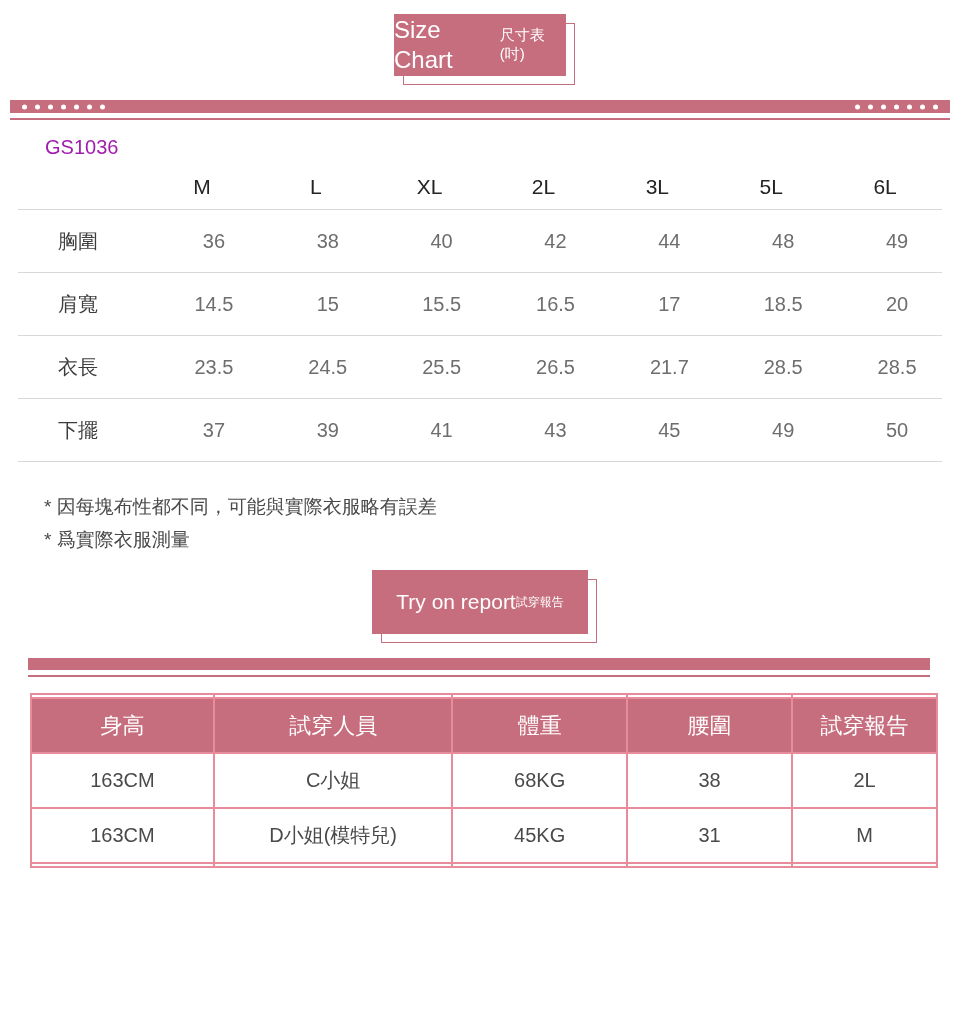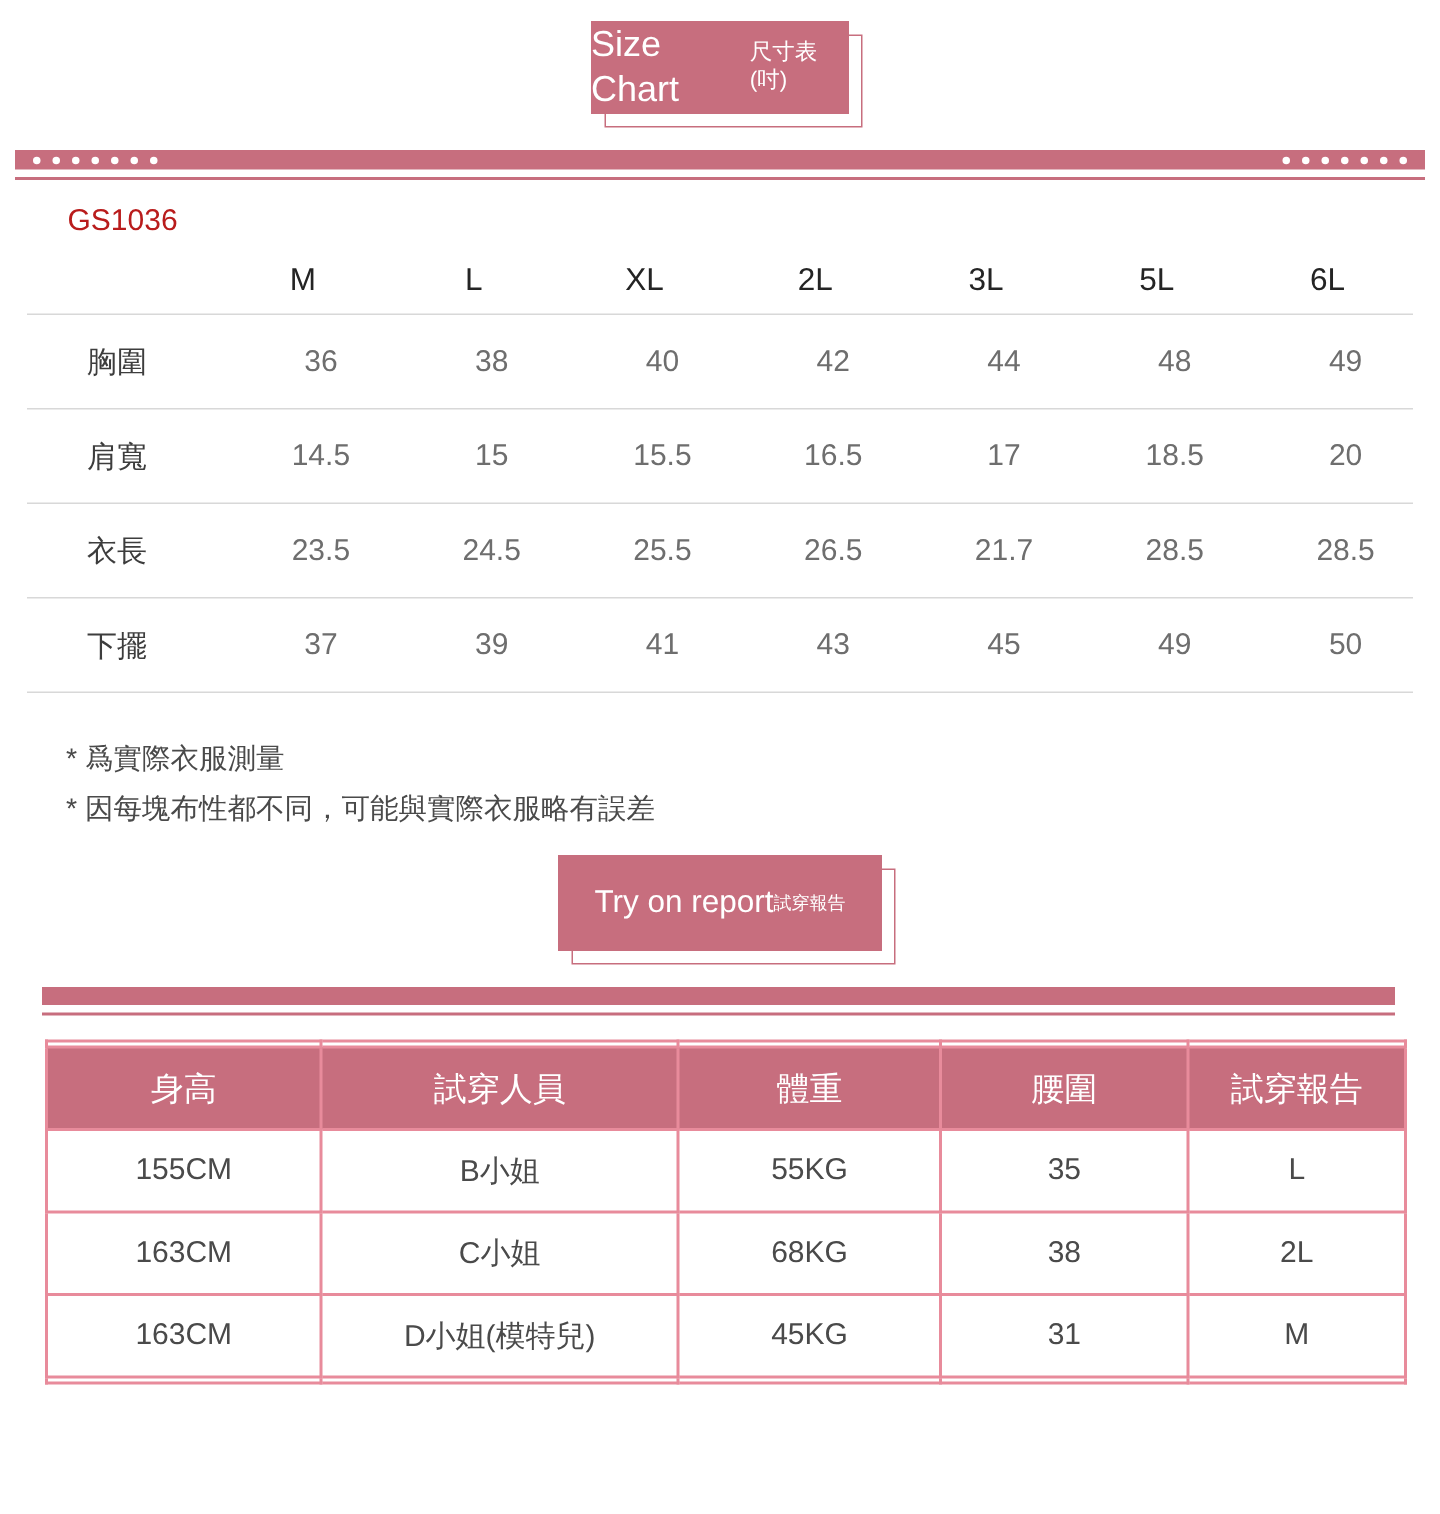--- a/index.html
+++ b/index.html
@@ -37,21 +37,21 @@
   
   .divider1{margin:24px 10px 0;}
   .divider1 .bar{position:relative;height:13px;background:var(--accent);}
   .dot-group{position:absolute;top:50%;transform:translateY(-50%);display:flex;gap:8px;}
   .dot-group.left{left:12px;}
   .dot-group.right{right:12px;}
   .dot{width:5px;height:5px;border-radius:50%;background:#fff;display:block;}
   .thin-line{height:2px;background:var(--accent);margin-top:5px;}
 
   
-  .product-code{margin:15px 0 0 45px;font-size:20px;color:#b91c1c;line-height:24px;}
+  .product-code{margin:15px 0 0 45px;font-size:20px;color:#a21caf;line-height:24px;}
 
   
   .size-table{margin:5px 18px 0;}
   .srow{display:grid;grid-template-columns:127px repeat(7,1fr);align-items:center;}
   .srow.header{height:46px;border-bottom:1px solid var(--gray-line);}
   .srow.data{height:63px;border-bottom:1px solid var(--gray-line);gap:24px;}
   .shead{text-align:center;font-size:21px;color:#242424;}
   .slabel{font-size:20px;color:#3d3d3d;padding-left:40px;}
   .sval{text-align:center;font-size:20px;color:#6e6e6e;}
 
@@ -162,22 +162,22 @@
       <div class="sval">39</div>
       <div class="sval">41</div>
       <div class="sval">43</div>
       <div class="sval">45</div>
       <div class="sval">49</div>
       <div class="sval">50</div>
     </div>
   </div>
 
 <div class="notes">
+  <p>* 因每塊布性都不同，可能與實際衣服略有誤差</p>
   <p>* 爲實際衣服測量</p>
-  <p>* 因每塊布性都不同，可能與實際衣服略有誤差</p>
 </div>
 
 <div class="badge-wrap tryon">
   <div class="badge-back"></div>
   <div class="badge-front">
     <span class="badge-title">Try on report</span>
     <span class="badge-sub">試穿報告</span>
   </div>
 </div>
 
@@ -203,27 +203,20 @@
         <td></td>
       </tr>
       <tr>
         <th>身高</th>
         <th>試穿人員</th>
         <th>體重</th>
         <th>腰圍</th>
         <th>試穿報告</th>
       </tr>
       <tr>
-        <td>155CM</td>
-        <td>B小姐</td>
-        <td>55KG</td>
-        <td>35</td>
-        <td>L</td>
-      </tr>
-      <tr>
         <td>163CM</td>
         <td>C小姐</td>
         <td>68KG</td>
         <td>38</td>
         <td>2L</td>
       </tr>
       <tr>
         <td>163CM</td>
         <td>D小姐(模特兒)</td>
         <td>45KG</td>

